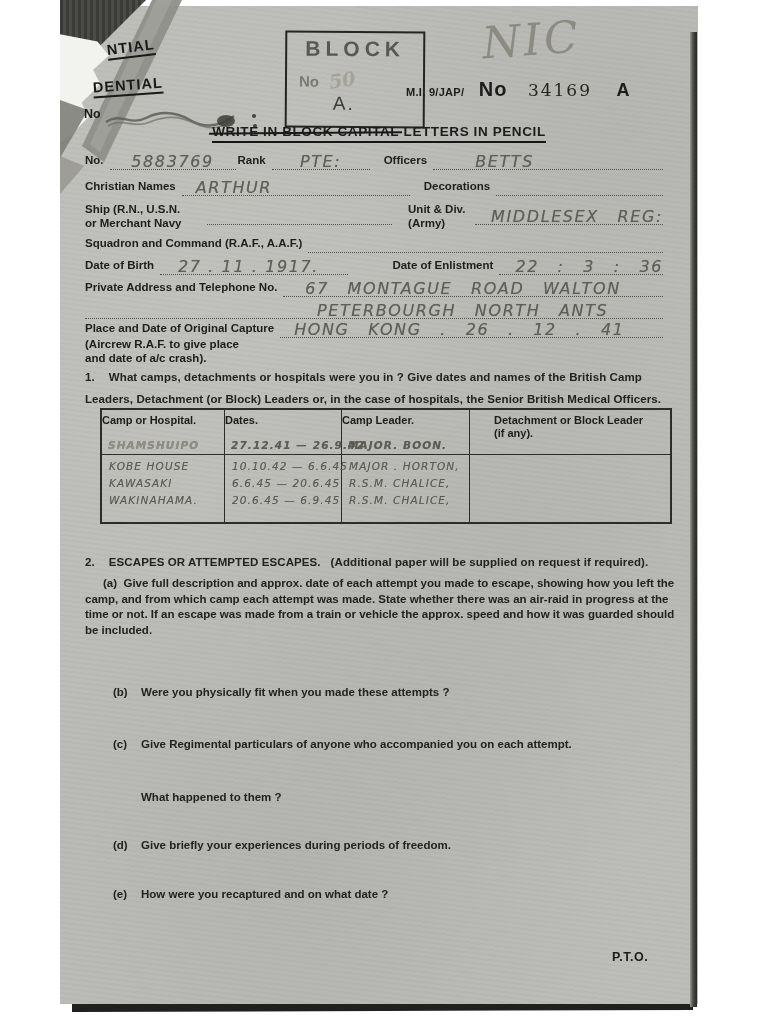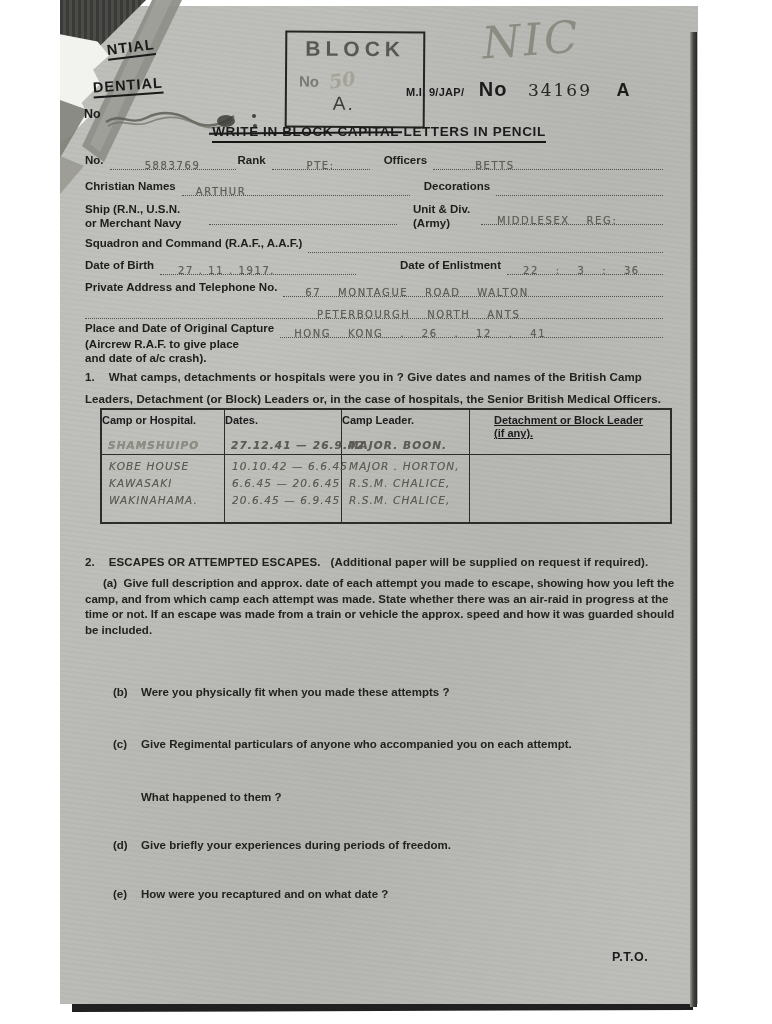--- a/index.html
+++ b/index.html
@@ -56,37 +56,37 @@
   .doc-title{font-weight:bold;font-size:13.5px;letter-spacing:0.6px;
     border-bottom:2px solid #161616;padding-bottom:2px;}
   .struck{position:relative;}
   .struck::after{content:"";position:absolute;left:-3px;right:-3px;top:52%;height:1.7px;
     background:#1a1a1a;transform:rotate(-0.4deg);}
   
   .frow{position:absolute;left:25px;right:35px;display:flex;align-items:center;}
   .lbl{font-weight:bold;font-size:11.5px;color:#1e1e1c;white-space:nowrap;padding-bottom:2px;}
   .seg{display:flex;align-items:flex-end;border-bottom:1.4px dotted #51514a;height:17px;margin-left:6px;}
   .seg.grow{flex:1;}
-  .hw{font-family:"DejaVu Sans",sans-serif;color:#5f5f57;
-    font-size:10px;letter-spacing:1.6px;white-space:nowrap;
+  .hw{font-family:"DejaVu Sans",sans-serif;font-style:italic;color:#5f5f57;
+    font-size:16px;letter-spacing:1.6px;white-space:nowrap;
     text-shadow:0 0 0.7px rgba(95,95,87,0.6);transform:translateY(2px);}
   .hw.sp{word-spacing:12px;}
   .two-line .lbl{display:block;line-height:14px;padding-bottom:0;}
   .note{position:absolute;left:25px;font-weight:bold;font-size:11.5px;line-height:14px;}
   
   .qtext{position:absolute;left:25px;width:592px;font-weight:bold;font-size:11.5px;
     line-height:22px;color:#222220;letter-spacing:0.1px;}
   .qnum{display:inline-block;margin-right:14px;}
   
   .tbl{position:absolute;left:40px;top:402px;width:572px;height:116px;
     border:2px solid #2c2c2a;box-sizing:border-box;display:grid;
     grid-template-columns:123px 117px 128px 1fr;grid-template-rows:45px 1fr;}
   .th{position:relative;border-right:1.2px solid #2c2c2a;border-bottom:1.4px solid #2c2c2a;
     font-weight:bold;font-size:11px;text-align:left;padding-top:4px;line-height:13px;box-sizing:border-box;}
-  .th:nth-child(4){border-right:none;padding-left:24px;padding-right:20px;text-decoration:underline;}
+  .th:nth-child(4){border-right:none;padding-left:24px;padding-right:20px;}
   .td{border-right:1.2px solid #2c2c2a;padding:3px 0 0 7px;box-sizing:border-box;}
   .td:last-child{border-right:none;}
   .th .hw-cell{position:absolute;left:6px;bottom:0;}
   .hw-cell{font-family:"DejaVu Sans",sans-serif;font-style:italic;color:#5c5c54;
     font-size:10.5px;letter-spacing:1.1px;line-height:17px;white-space:nowrap;
     text-shadow:0 0 0.6px rgba(92,92,84,0.6);}
   .hw-cell.faint{color:#8d8d84;}
   
   .sub{position:absolute;font-weight:bold;font-size:11.5px;line-height:15.5px;color:#222220;}
   .sub .tag{display:inline-block;width:28px;}

